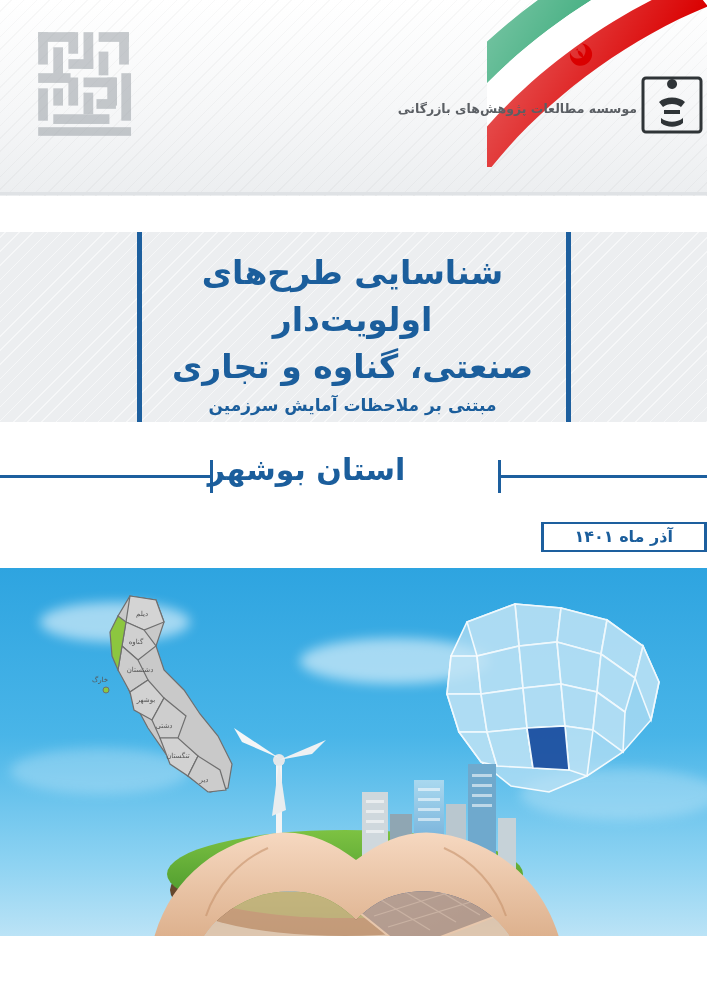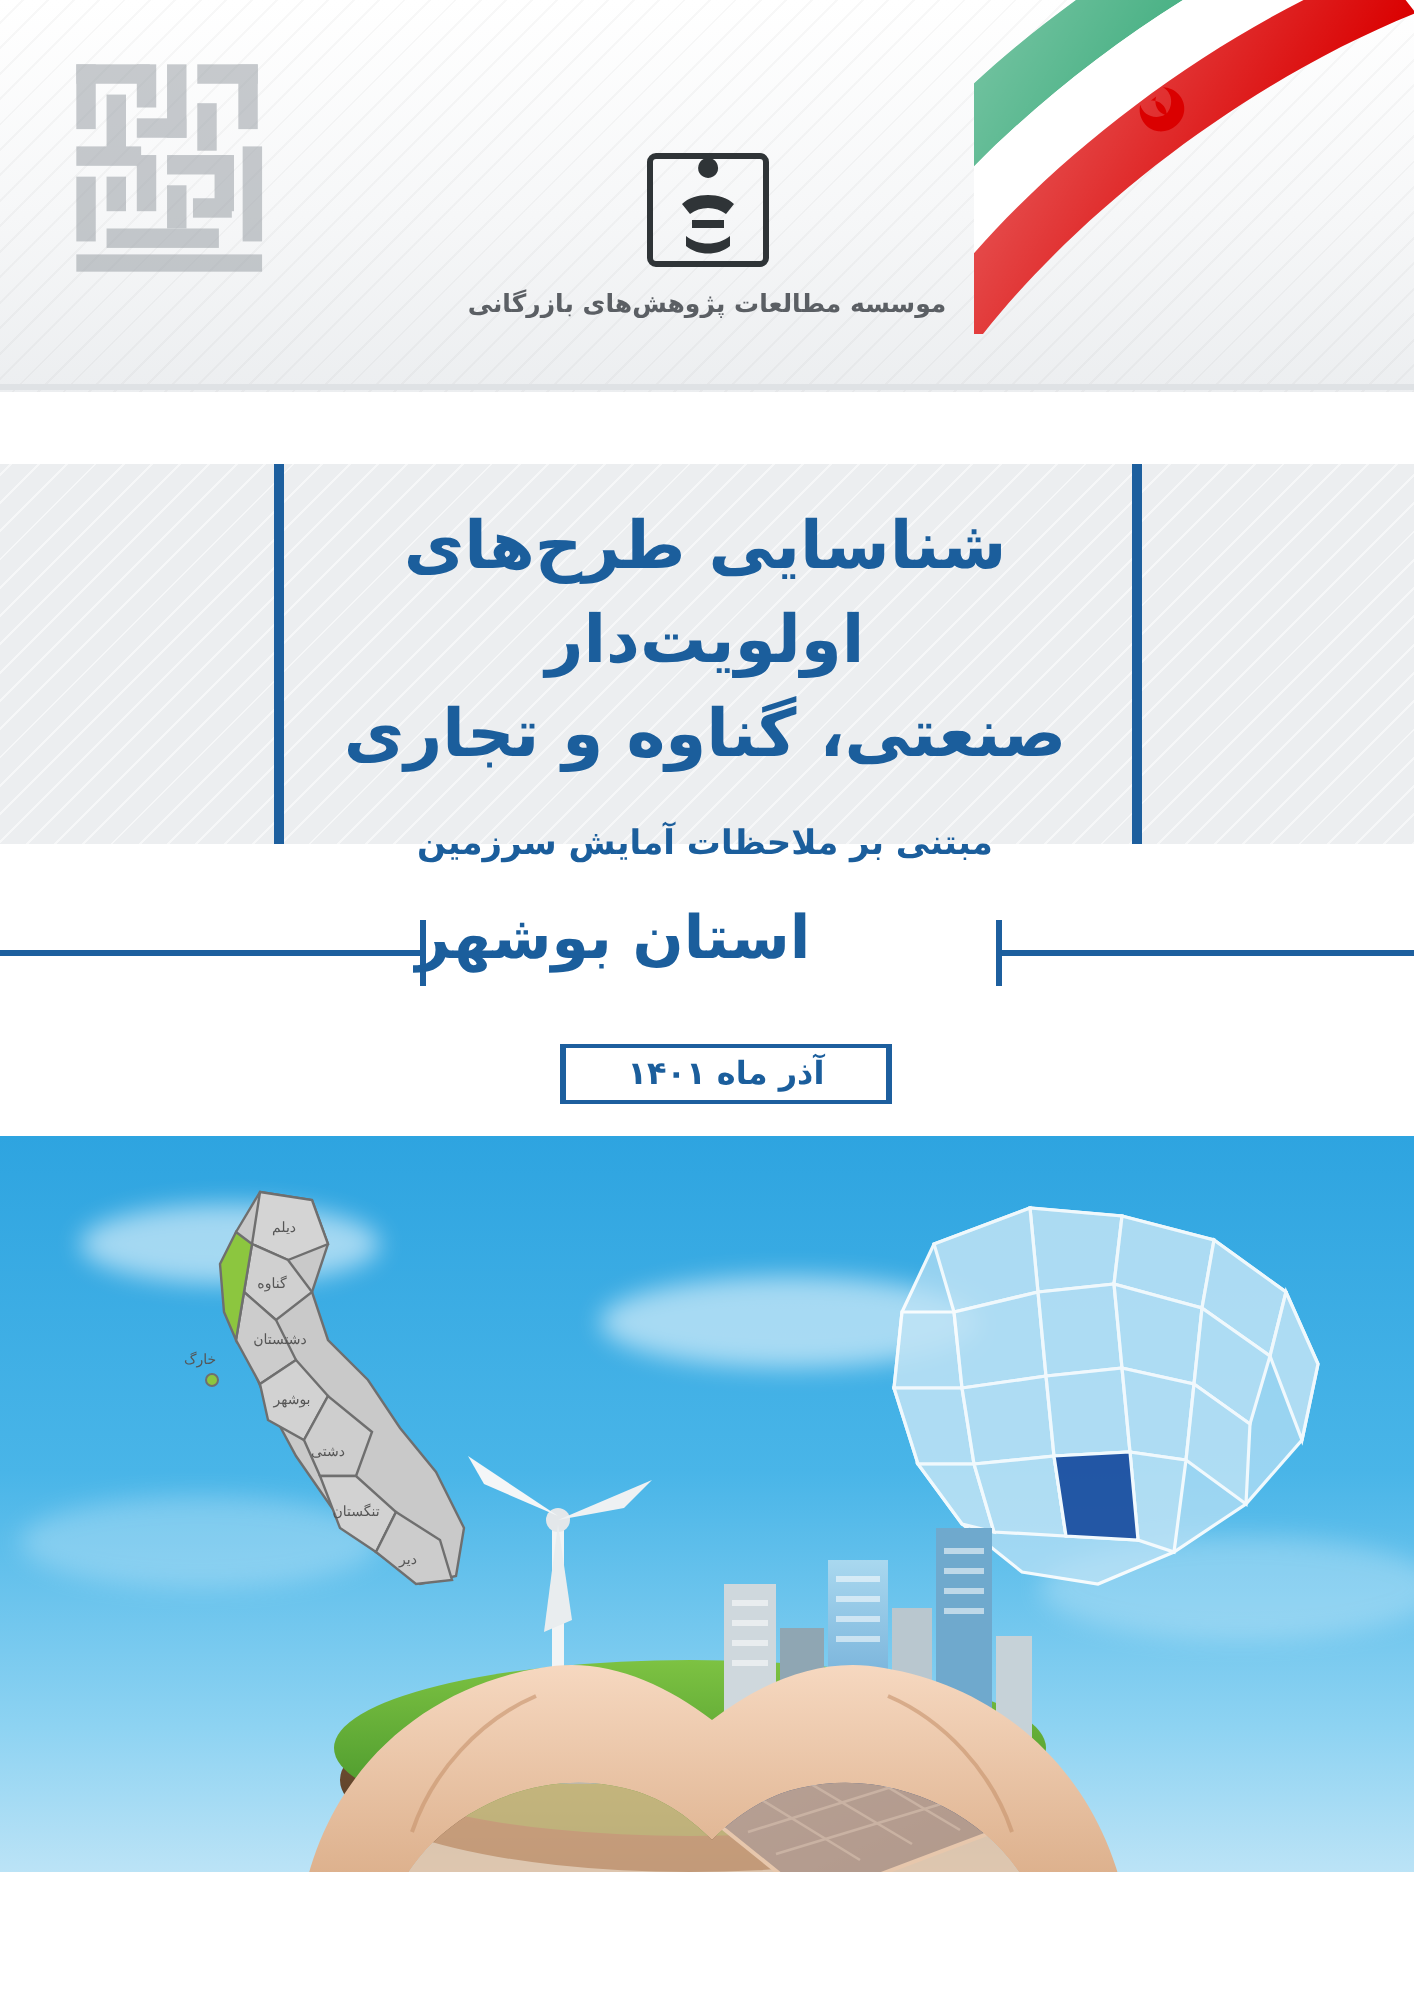--- a/index.html
+++ b/index.html
@@ -55,21 +55,21 @@
     position: absolute;
     right: -10px; top: -18px;
     width: 230px; height: 185px;
   }
 
   
   .logo-wrap {
     position: absolute;
     left: 0; right: 0; top: 72px;
     display: flex;
-    flex-direction: column;
+    flex-direction: row;
     align-items: center;
   }
   .logo-mark {
     width: 70px; height: 66px;
   }
   .logo-caption {
     margin-top: 6px;
     font-size: 12.5px;
     color: #5b5f64;
     letter-spacing: 0.2px;
@@ -113,21 +113,21 @@
     direction: rtl;
   }
   .title-line {
     font-size: 33px;
     font-weight: 700;
     color: #1b5e9c;
     line-height: 1.42;
     letter-spacing: -0.2px;
   }
   .title-sub {
-    margin-top: 21px;
+    margin-top: 4px;
     font-size: 17px;
     font-weight: 700;
     color: #1b5e9c;
   }
 
   
   .province-row {
     position: absolute;
     top: 248px; left: 0;
     width: 613px; height: 64px;
@@ -155,23 +155,22 @@
     font-size: 30px;
     font-weight: 700;
     color: #1b5e9c;
     direction: rtl;
   }
 
   
   .date-badge-wrap {
     position: absolute;
     top: 326px; left: 0;
-    width: 638px;
-    text-align: center;
-    margin-left: 44px;
+    width: 707px;
+    text-align: right;
   }
   .date-badge {
     display: inline-block;
     position: relative;
     padding: 5px 34px 6px;
     font-size: 16px;
     font-weight: 700;
     color: #1b5e9c;
     direction: rtl;
   }

